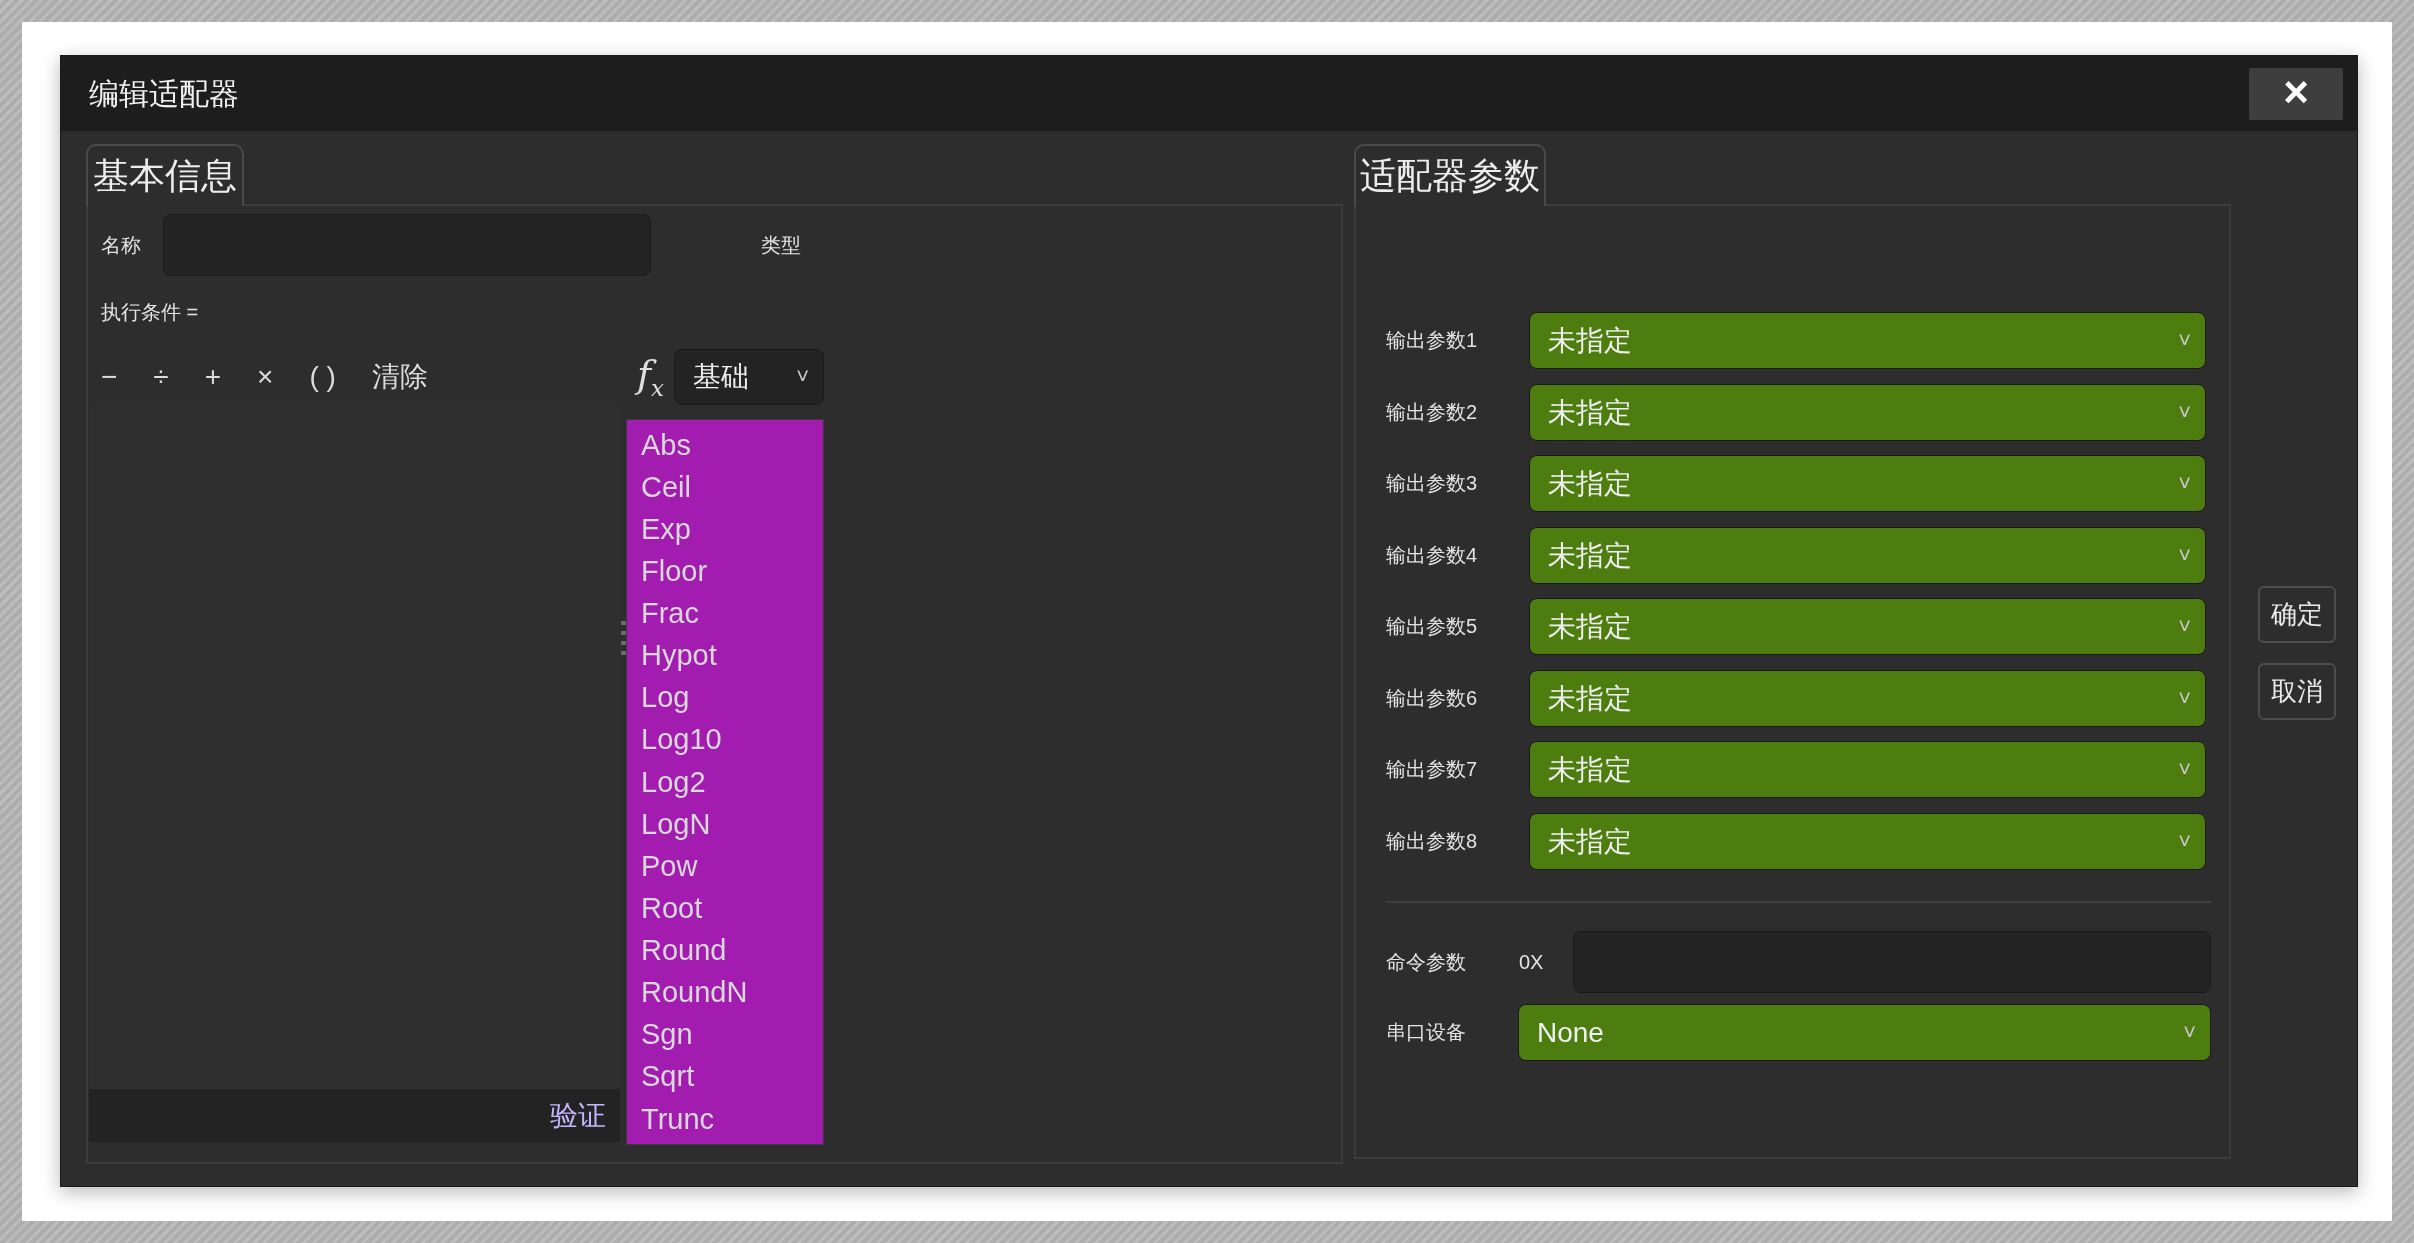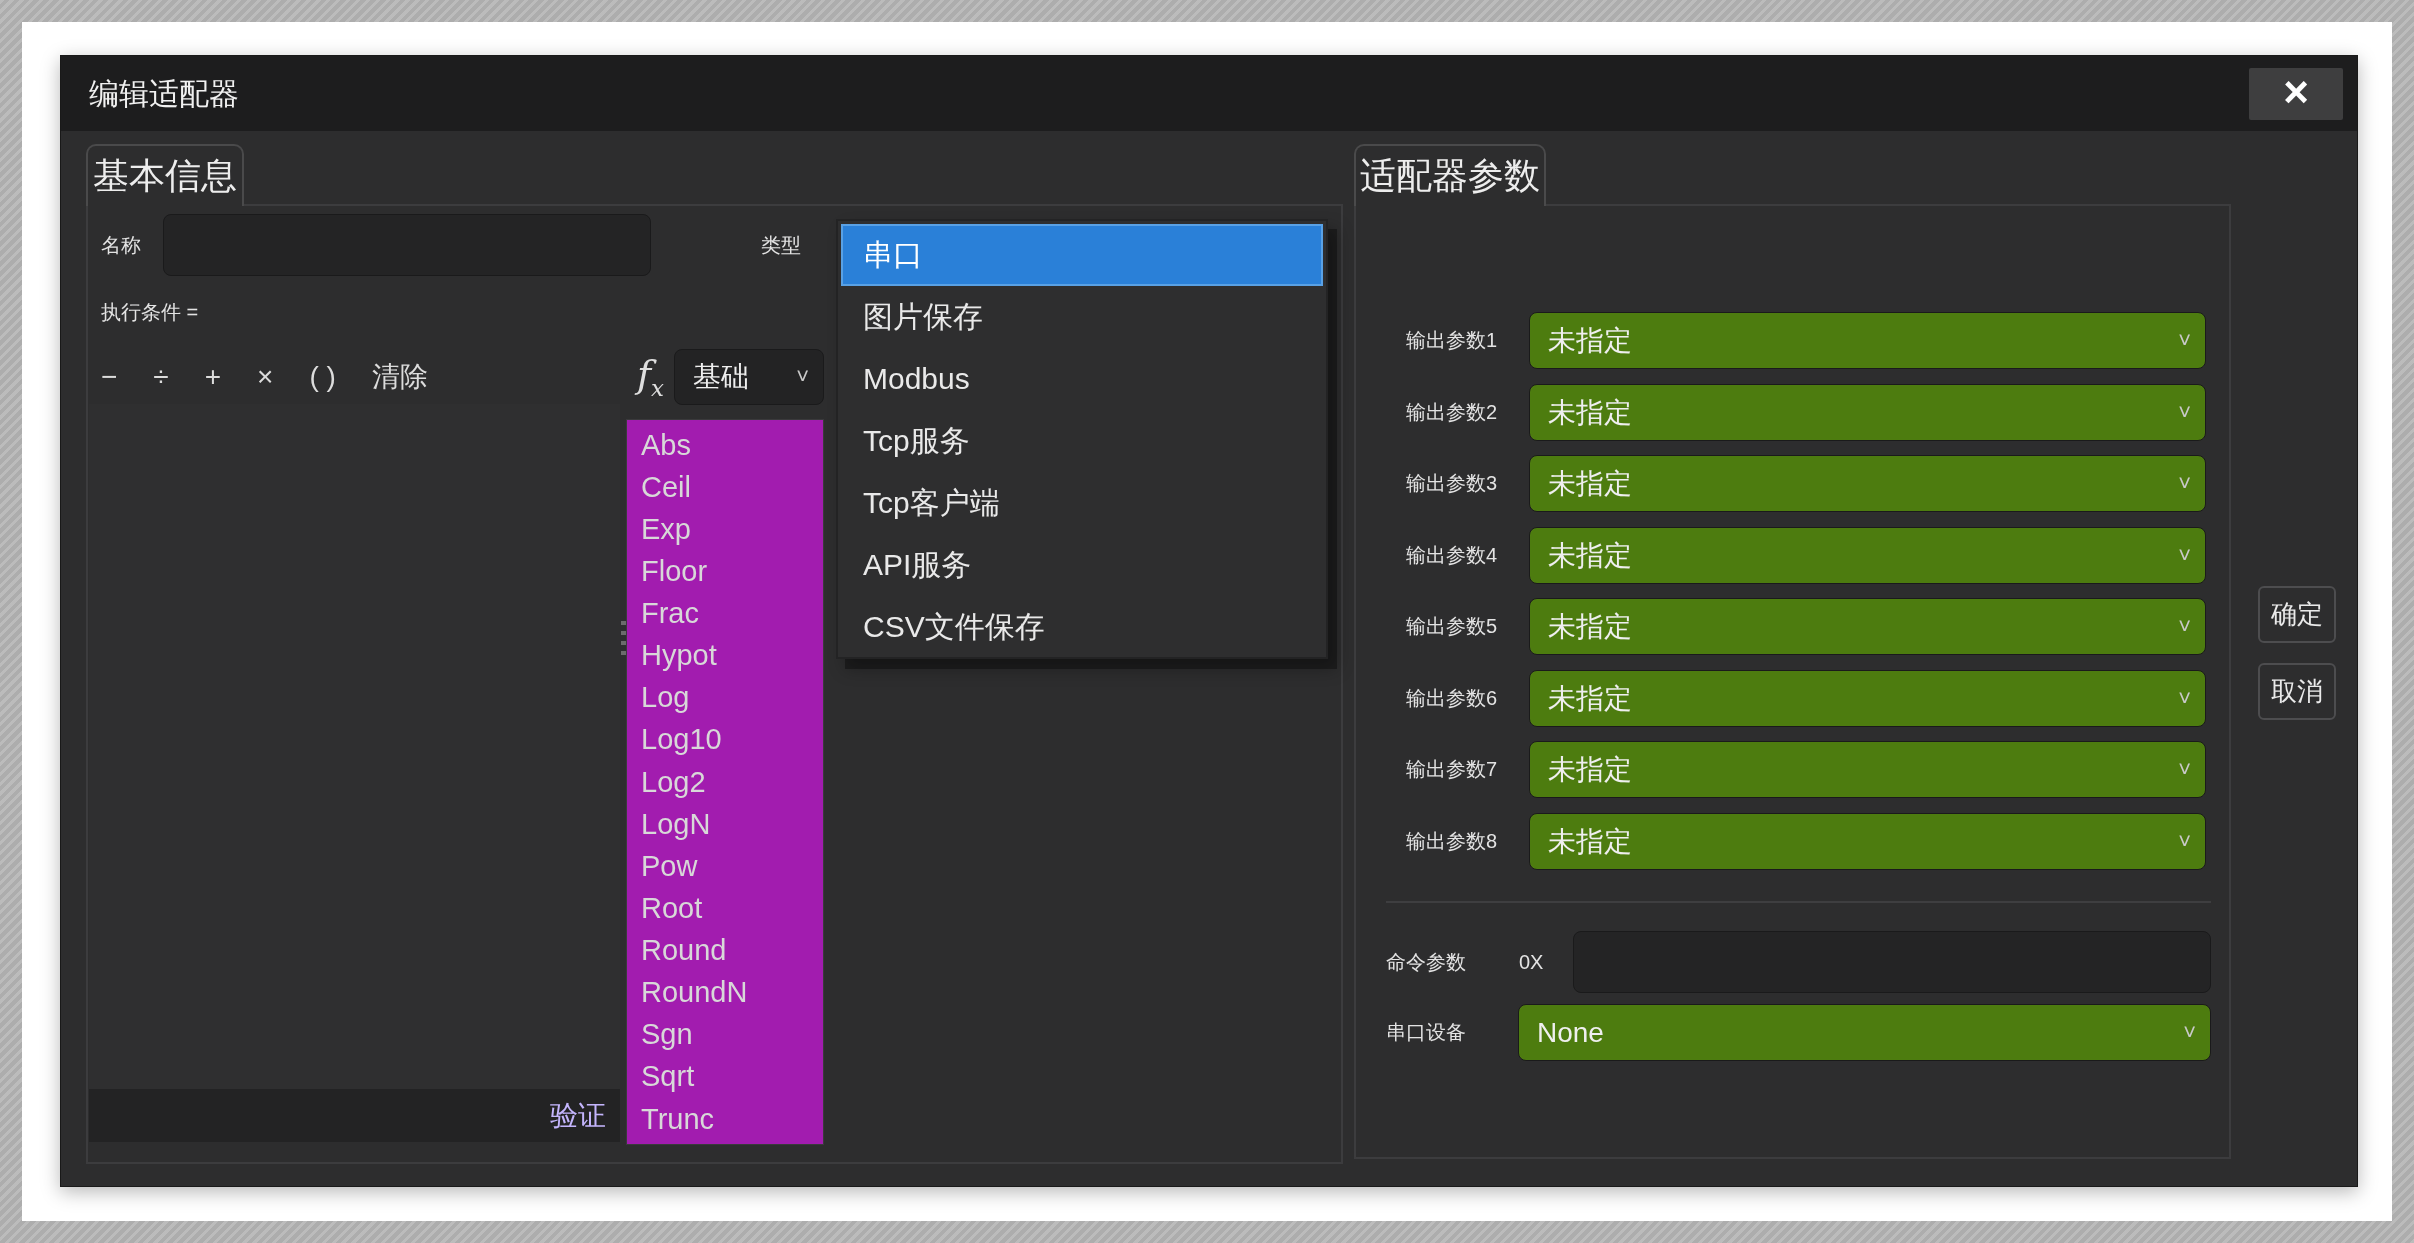--- a/index.html
+++ b/index.html
@@ -98,21 +98,21 @@
   
   .fn-list{
     position:absolute; left:565px; top:363px; width:198px; height:726px;
     background:#a21caf; border:1px solid #3a3a3c;
     display:flex; flex-direction:column; padding:4px 0; list-style:none;
   }
   .fn-list li{ flex:1; display:flex; align-items:center; padding-left:14px;
                font-size:29px; color:#d8d8d8; cursor:pointer; }
 
   
-  .row-lbl{ left:1325px; height:57px; line-height:57px;margin-left:20px; }
+  .row-lbl{ left:1325px; height:57px; line-height:57px; }
   .param-combo{ left:1468px; width:677px; height:57px; }
   .divider{ position:absolute; left:1325px; top:845px; width:825px; height:2px; background:#3e3e40; }
   .cmd-lbl{ left:1325px; top:875px; height:62px; line-height:62px; }
   .cmd-prefix{ left:1458px; top:875px; height:62px; line-height:62px; }
   .cmd-input{ left:1512px; top:875px; width:638px; height:62px; }
   .serial-lbl{ left:1325px; top:948px; height:57px; line-height:57px; }
   .serial-combo{ left:1457px; top:948px; width:693px; height:57px; }
 
   
   .side-btn{
@@ -141,29 +141,20 @@
       <div class="tab tab-left">
         <span>基本信息</span>
       </div>
       <div class="groupbox group-left"></div>
 
       <span class="lbl" style="left:40px; top:158px; height:62px; line-height:62px;">名称</span>
       <input class="field" style="left: 102px; top: 158px; width: 488px; height: 62px;" value="">
 
       <span class="lbl" style="left:700px; top:158px; height:62px; line-height:62px;">类型</span>
 
-      <ul class="popup">
-        <li class="opt selected">串口</li>
-        <li class="opt">图片保存</li>
-        <li class="opt">Modbus</li>
-        <li class="opt">Tcp服务</li>
-        <li class="opt">Tcp客户端</li>
-        <li class="opt">API服务</li>
-        <li class="opt">CSV文件保存</li>
-      </ul>
 
       <span class="lbl cond-label">执行条件 =</span>
 
       <div class="op-row">
         <span class="op">−</span>
         <span class="op">÷</span>
         <span class="op">+</span>
         <span class="op">×</span>
         <span class="op">( )</span>
         <span class="op">清除</span>

